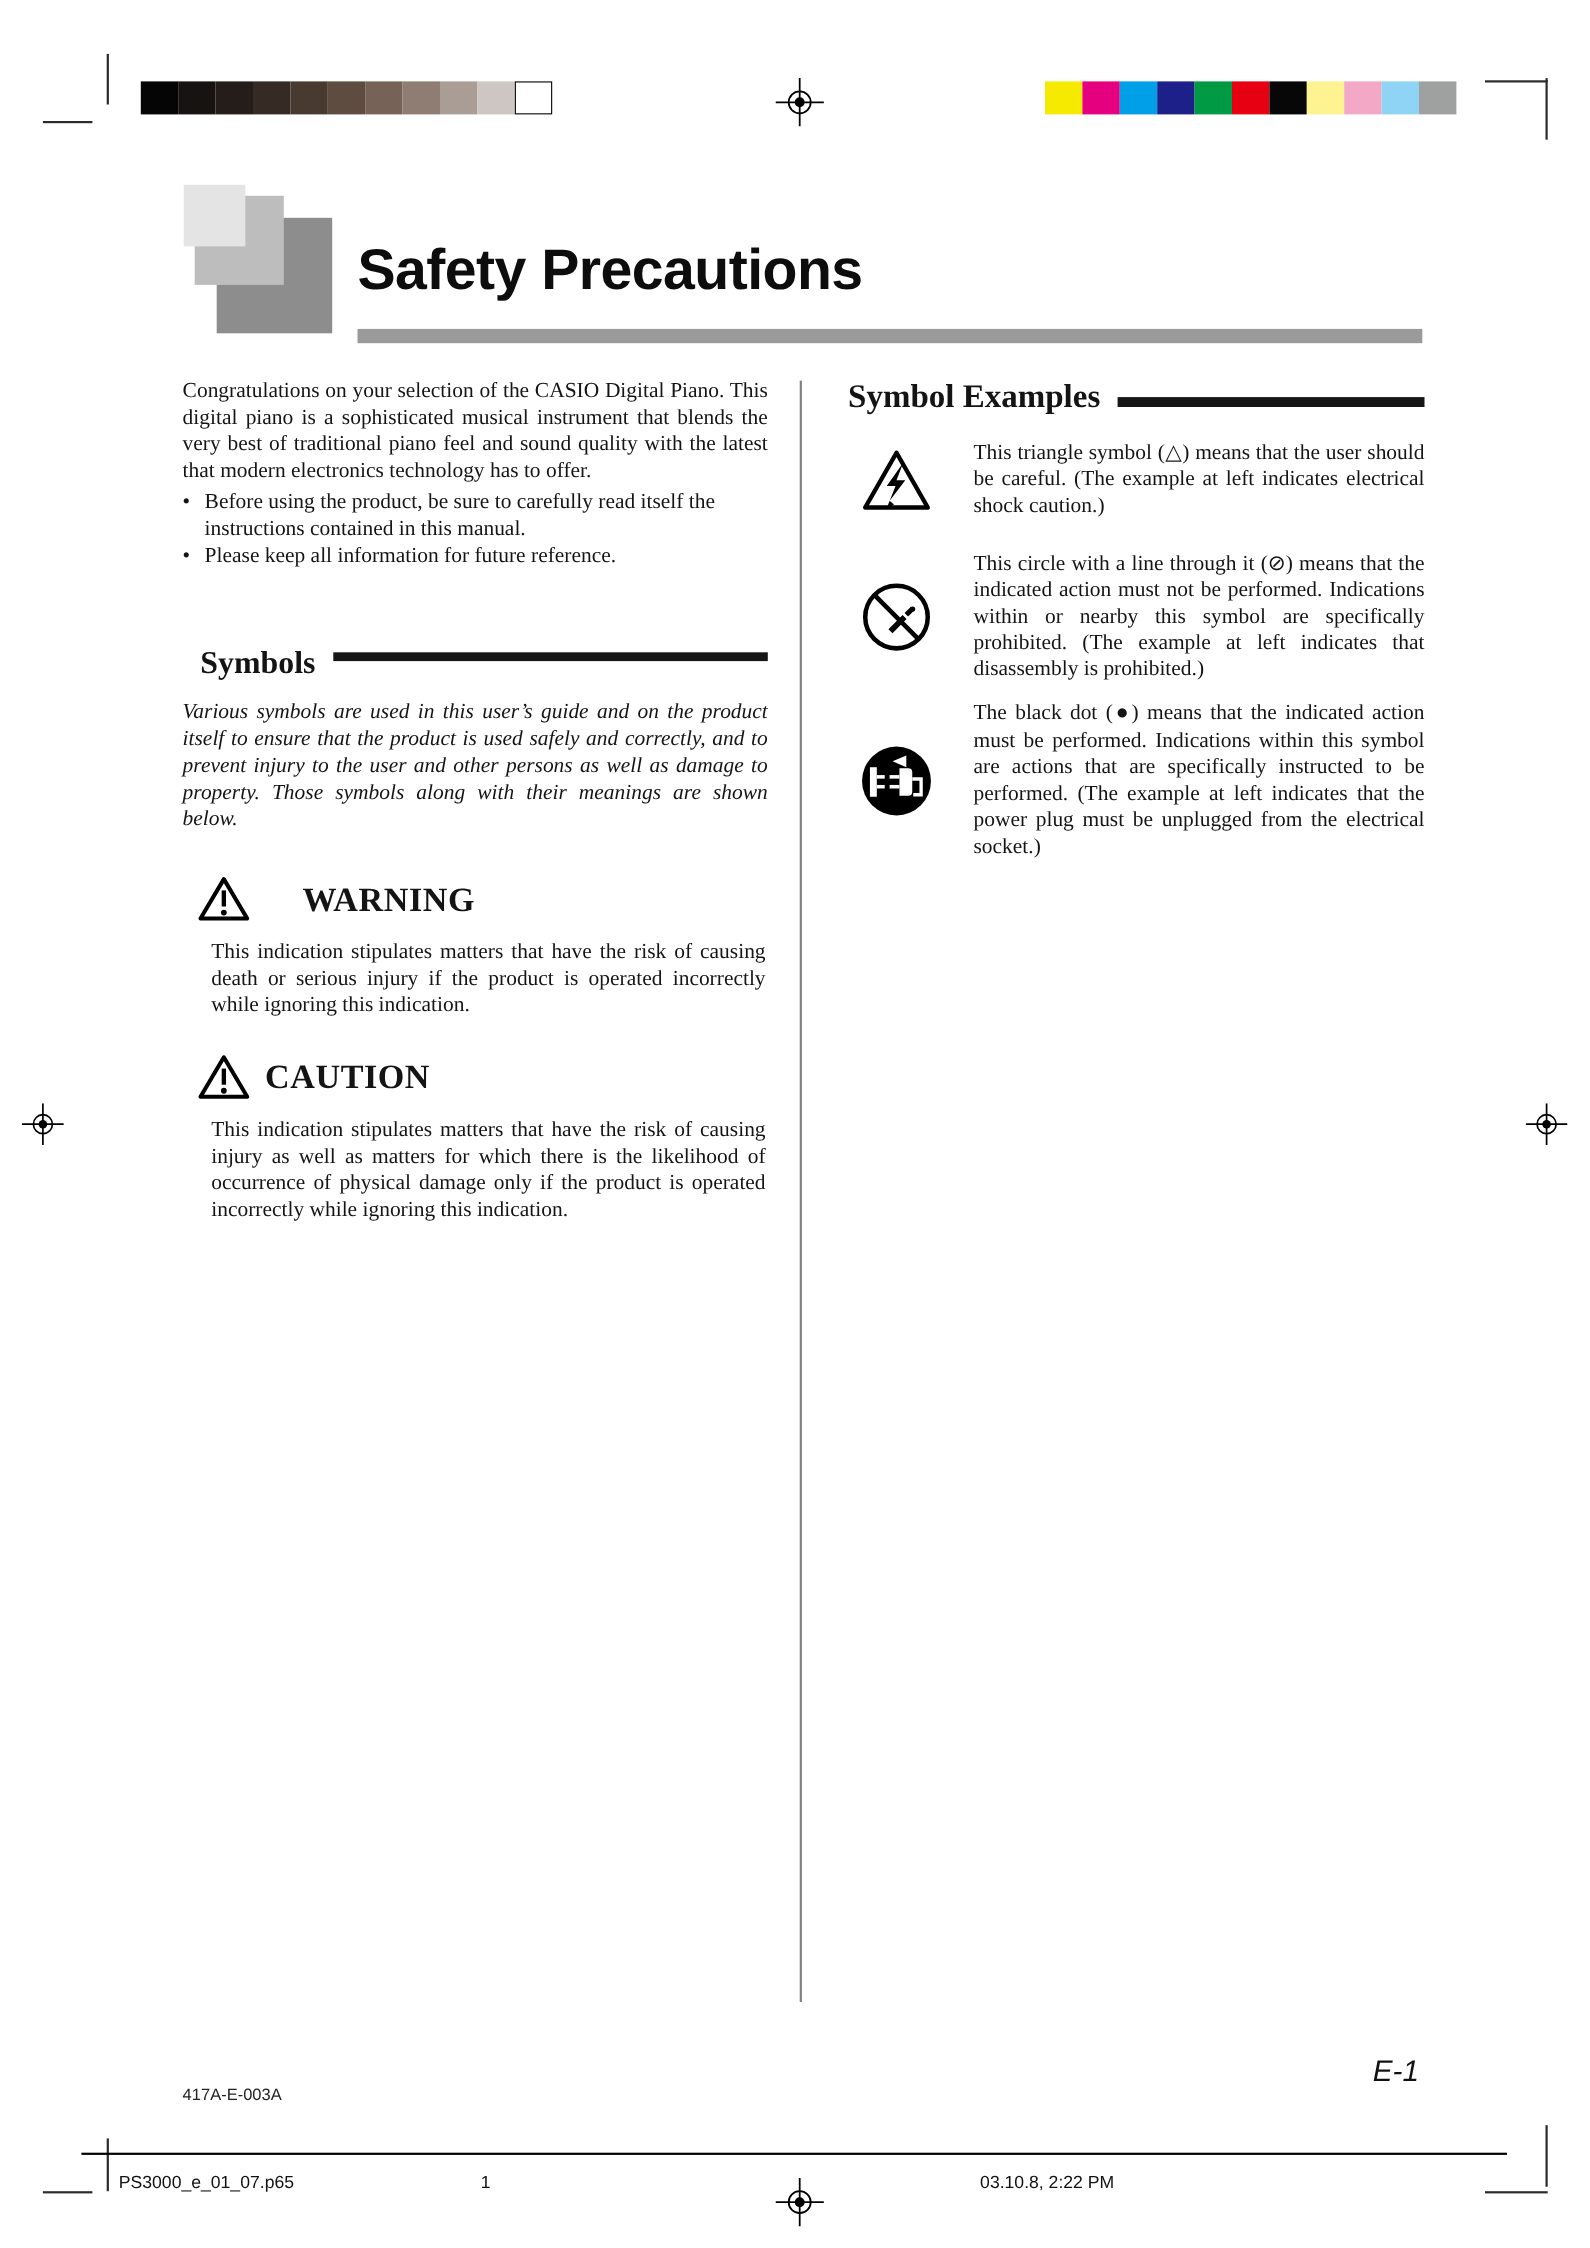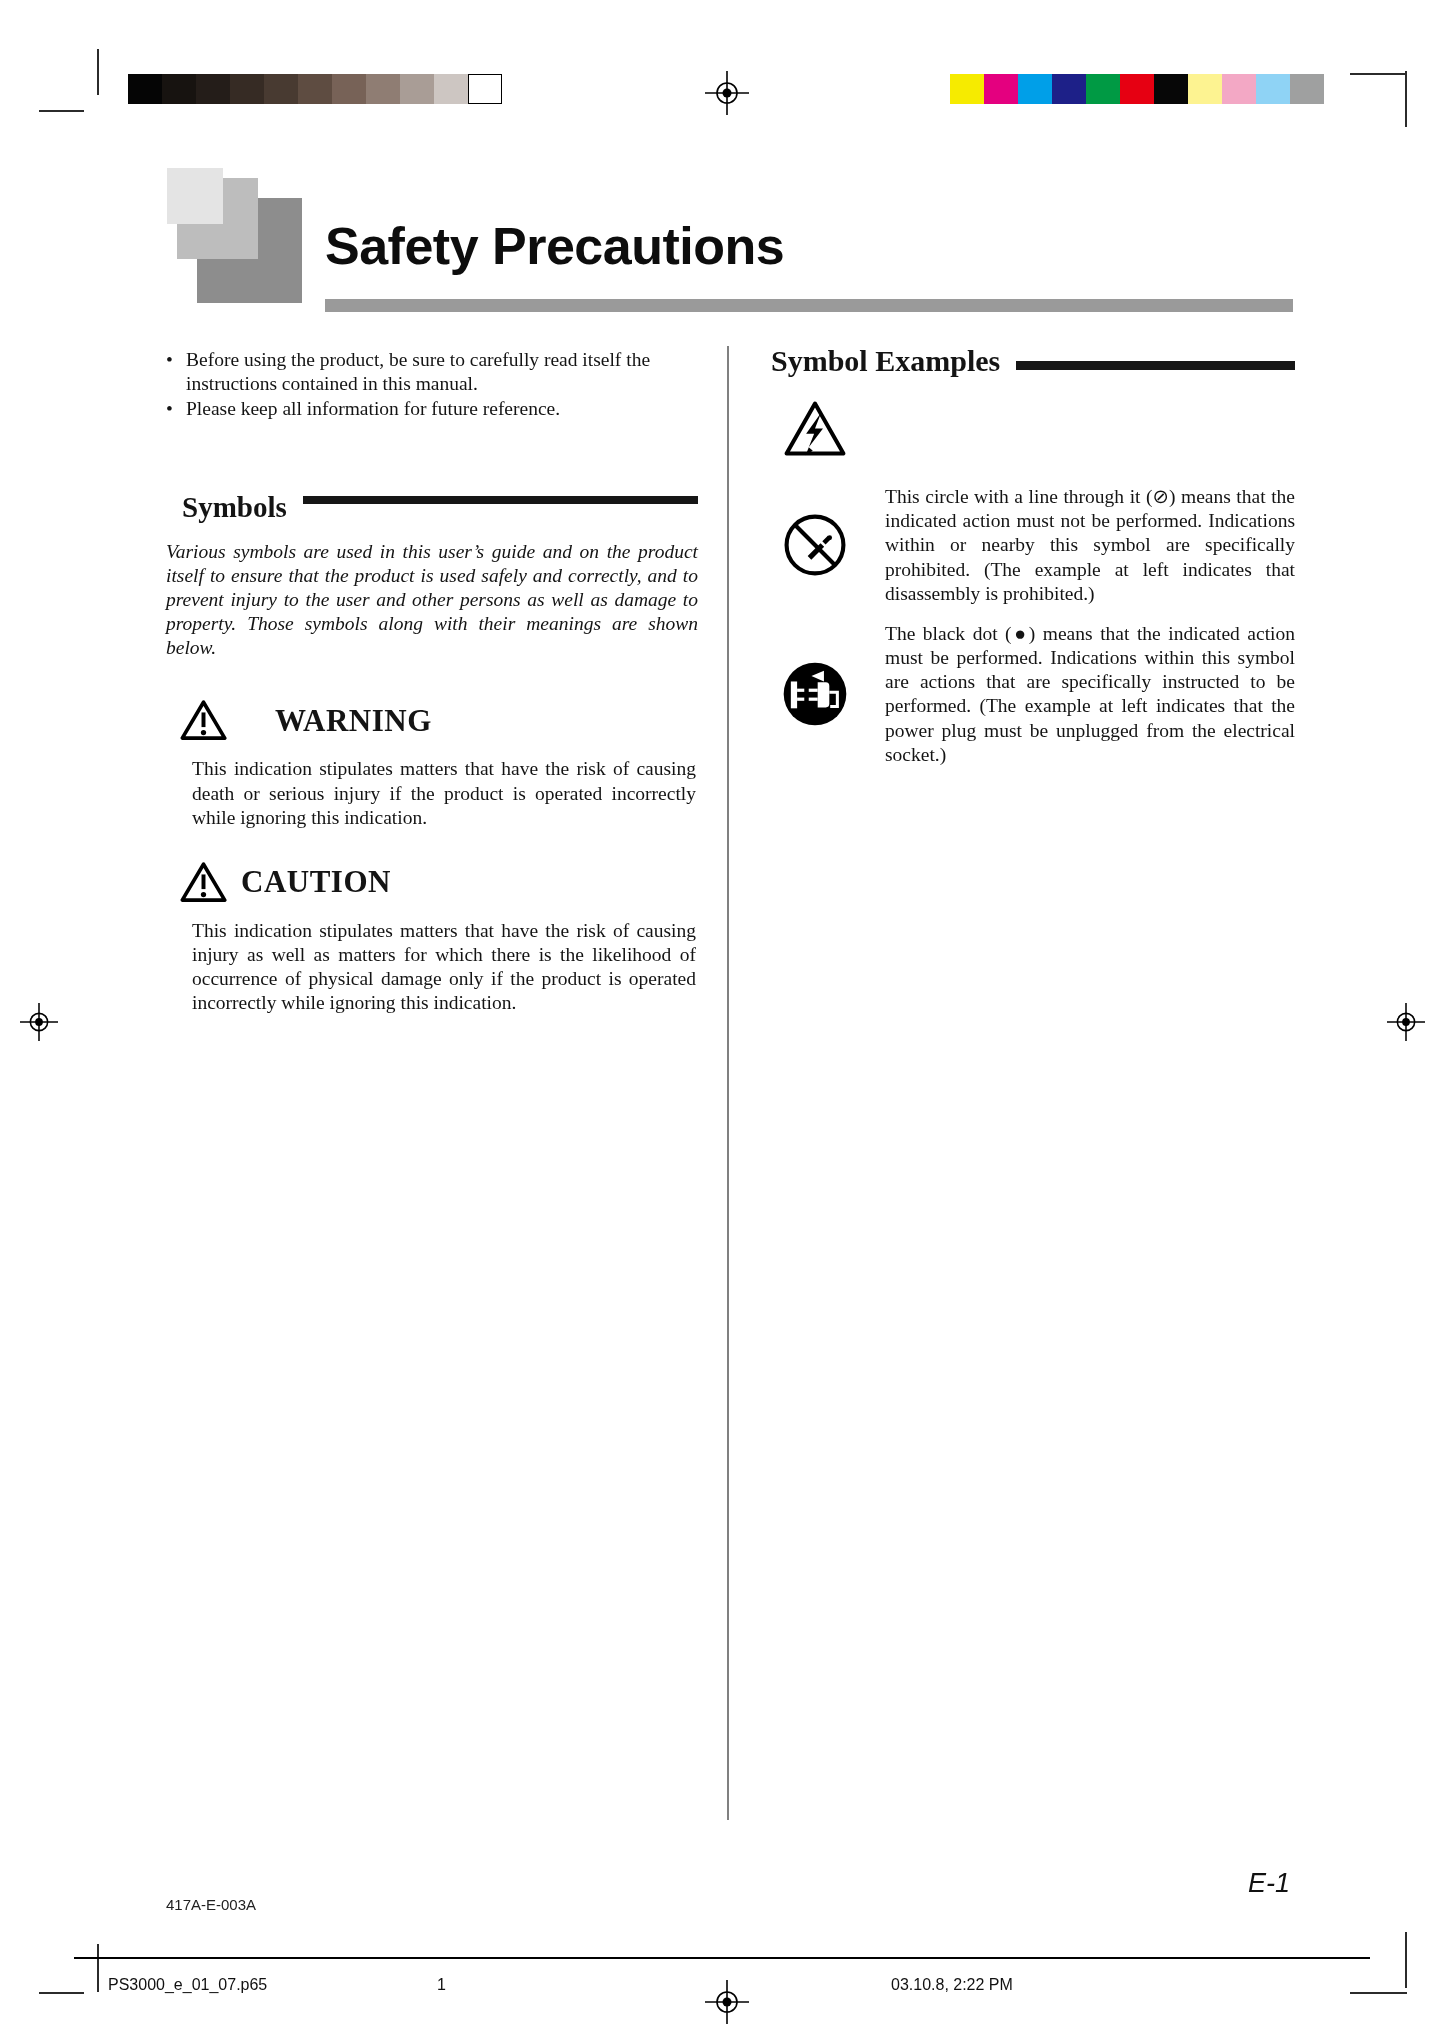--- a/index.html
+++ b/index.html
@@ -120,20 +120,21 @@
   <div class="sq" style="left:177px;top:178px;width:81px;height:81px;background:#bdbdbd;"></div>
   <div class="sq" style="left:167px;top:168px;width:56px;height:56px;background:#e4e4e4;"></div>
 
   <div class="abs page-title" style="left:325px;top:216px;">Safety Precautions</div>
   <div class="abs title-bar" style="left:325px;top:299px;width:968px;height:13px;"></div>
 
   <div class="divider" style="left:727px;top:346px;height:1474px;"></div>
 
   <div class="col" style="left:166px;top:344px;width:532px;">
 
+    <p class="para">Congratulations on your selection of the CASIO Digital Piano.  This digital piano is a sophisticated musical instrument that blends the very best of traditional piano feel and sound quality with the latest that modern electronics technology has to offer.</p>
 
     <div style="margin-top:4px;">
       <div class="bullet">
         <span class="txt">Before using the product, be sure to carefully read itself the instructions contained in this manual.</span>
       </div>
       <div class="bullet">
         <span class="txt">Please keep all information for future reference.</span>
       </div>
     </div>
 
@@ -174,20 +175,21 @@
     </div>
 
     <div class="sym-item" style="margin-top:22px;">
       <span class="sym-icon">
         <svg width="64" height="57" viewBox="0 0 72 64">
           <path d="M36 4 L68 60 L4 60 Z" fill="none" stroke="#000" stroke-width="4.5" stroke-linejoin="round"></path>
           <path d="M43 14 L26 38 h9 L29 53 l16 -21 h-9 Z" fill="#000"></path>
           <path d="M29 53 l-3.5 9 8 -5 z" fill="#000"></path>
         </svg>
       </span>
+      <p class="sym-text">This triangle symbol (△) means that the user should be careful. (The example at left indicates electrical shock caution.)</p>
     </div>
 
     <div class="sym-item" style="margin-top:28px;">
       <span class="sym-icon">
         <svg width="66" height="66" viewBox="0 0 72 72">
           <circle cx="36" cy="36" r="31" fill="none" stroke="#000" stroke-width="4.5"></circle>
           <line x1="14" y1="14" x2="58" y2="58" stroke="#000" stroke-width="4.5"></line>
           <path d="M28 48 l14 -14 4 4 -14 14 z" fill="#000"></path>
           <path d="M44 32 l6 -6 3.5 3.5 -6 6 z" fill="#000"></path>
           <circle cx="52" cy="28" r="2.6" fill="#000"></circle>

